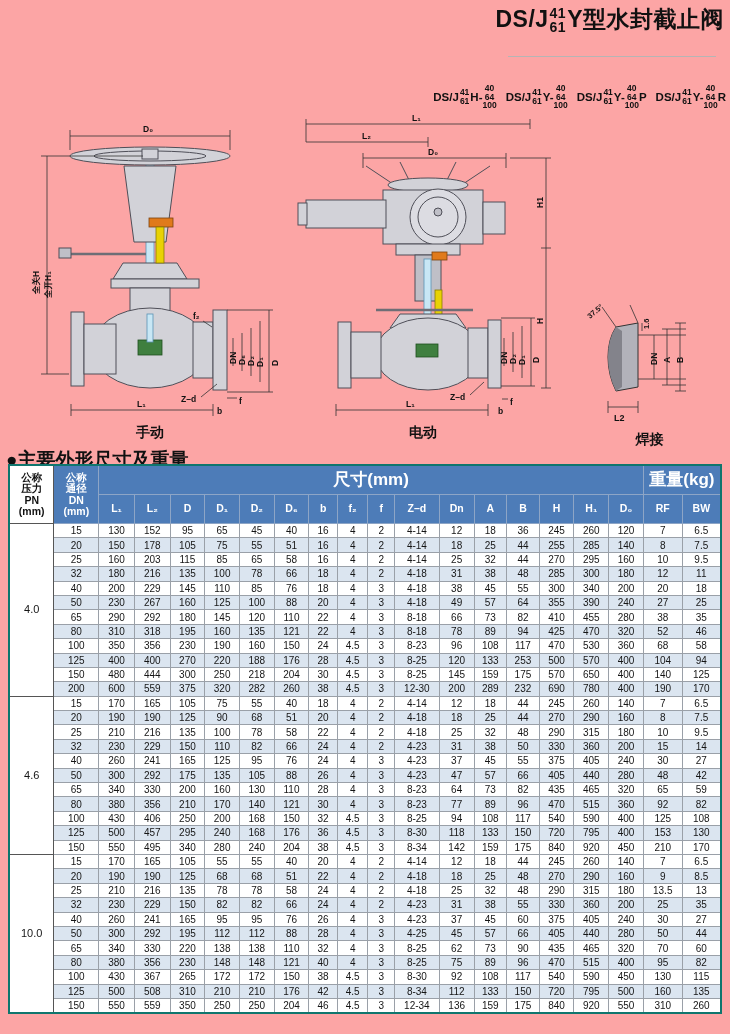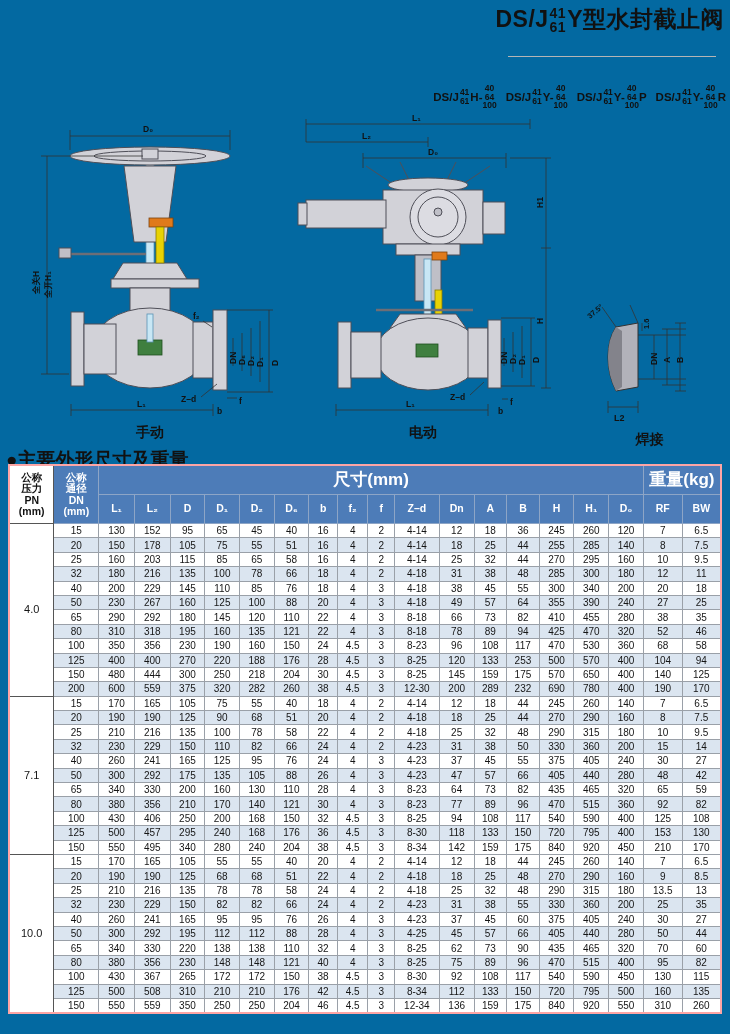--- a/index.html
+++ b/index.html
@@ -1,16 +1,16 @@
 <!DOCTYPE html>
 <html><head>
 <meta charset="utf-8">
 <style>
   html,body{margin:0;padding:0;background:#fff;}
-  .page{position:relative;width:730px;height:1034px;background:#0369a1;overflow:hidden;
+  .page{position:relative;width:730px;height:1034px;background:#fca5a5;overflow:hidden;
         font-family:"Liberation Sans","DejaVu Sans",sans-serif;color:#111;}
 
   
   .title{position:absolute;top:4px;right:6px;display:flex;align-items:center;
          font-weight:bold;font-size:23px;letter-spacing:0.5px;}
   .stack2{display:inline-flex;flex-direction:column;align-items:center;
           font-size:14px;line-height:14px;font-weight:bold;margin:0 1px;}
   .stack2 i,.stack3 i{font-style:normal;}
   .title-rule{position:absolute;left:508px;top:56px;width:208px;height:1px;background:#b5b5b5;}
 
@@ -33,21 +33,21 @@
   svg text{font-family:"Liberation Sans","DejaVu Sans",sans-serif;
            font-size:8.5px;font-weight:bold;fill:#111;}
   .cap{position:absolute;text-align:center;font-weight:bold;font-size:14px;}
 
   
   .section-title{position:absolute;left:6px;top:447px;font-weight:bold;font-size:19px;}
 
   
   .tablewrap{position:absolute;left:8px;top:464px;width:714px;}
   table{border-collapse:collapse;table-layout:fixed;width:714px;
-        border:2px solid #fca5a5;}
+        border:2px solid #0f766e;}
   th{background:#4d7cb8;color:#fff;font-size:10.5px;font-weight:bold;
      border:1px solid #8da5c6;padding:1px 0;line-height:11.5px;text-align:center;}
   th.grp{font-size:17px;height:26px;}
   th.pn-h{background:#fff;color:#111;border:1px solid #555;white-space:pre-line;font-size:10.5px;}
   th.dn-h{white-space:pre-line;}
   td{font-size:10px;text-align:center;border:1px solid #9aa0a8;
      padding:0;height:13.4px;line-height:11px;color:#151515;background:#fff;}
   tr.alt td{background:#dbe5f0;}
   td.pn-cell{background:#fff;font-size:11px;border:1px solid #555;}
   tr.section-start td{border-top:1.5px solid #3a3a46;}
@@ -604,21 +604,21 @@
             <td>200</td>
             <td>289</td>
             <td>232</td>
             <td>690</td>
             <td>780</td>
             <td>400</td>
             <td>190</td>
             <td>170</td>
           </tr>
           <tr class="section-start">
-            <td rowspan="11" class="pn-cell">7.1</td>
+            <td rowspan="11" class="pn-cell">4.6</td>
             <td>15</td>
             <td>170</td>
             <td>165</td>
             <td>105</td>
             <td>75</td>
             <td>55</td>
             <td>40</td>
             <td>18</td>
             <td>4</td>
             <td>2</td>

